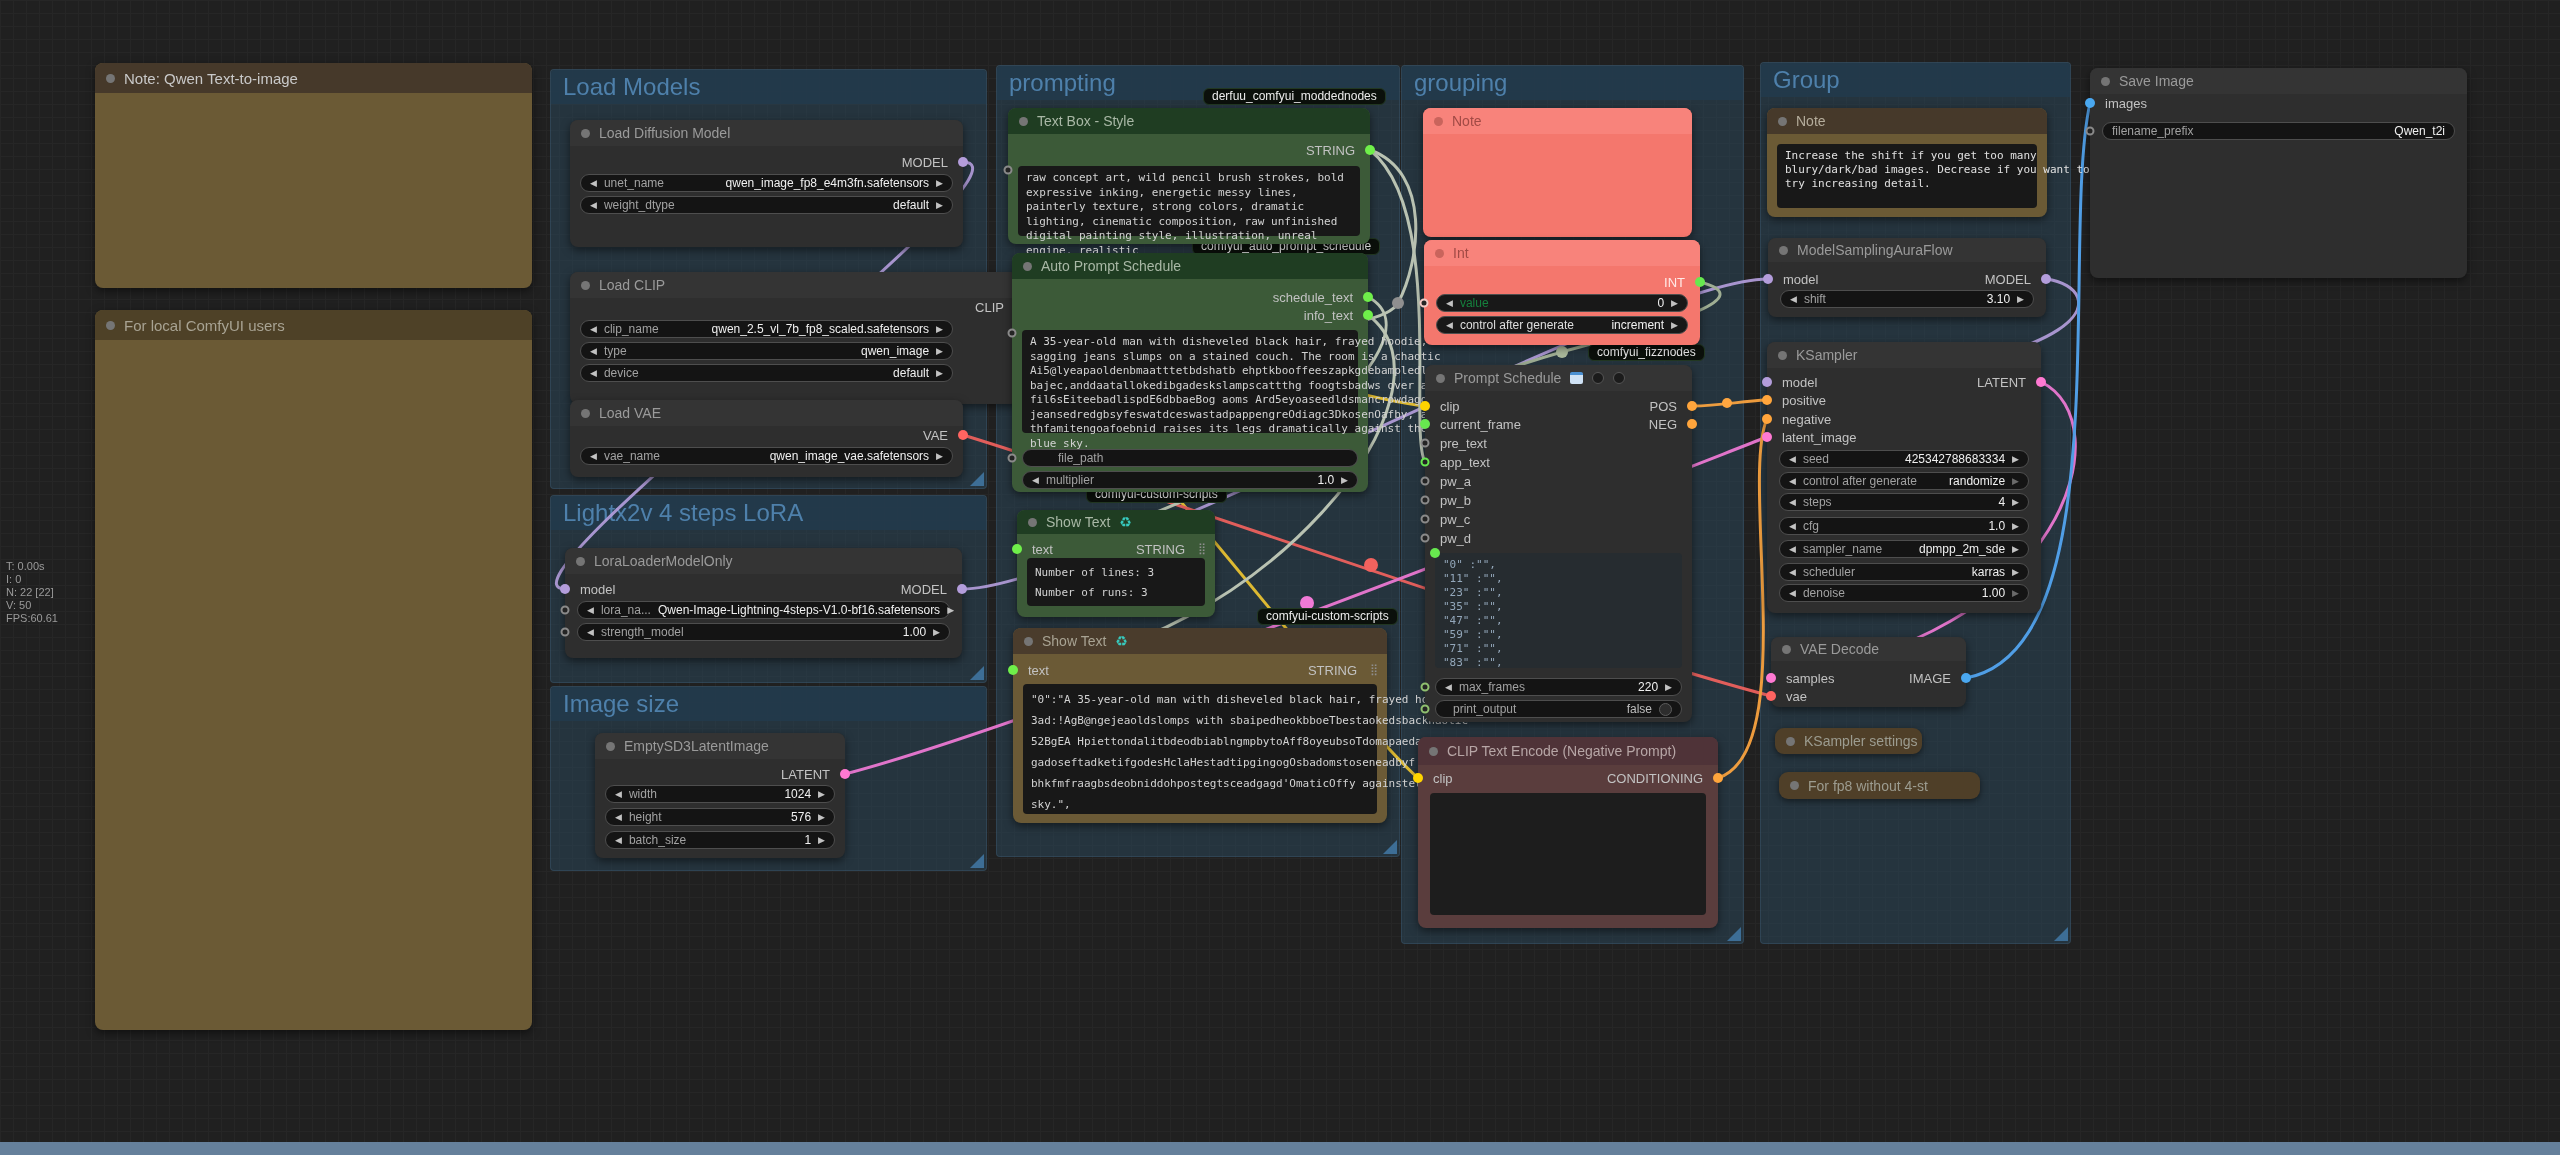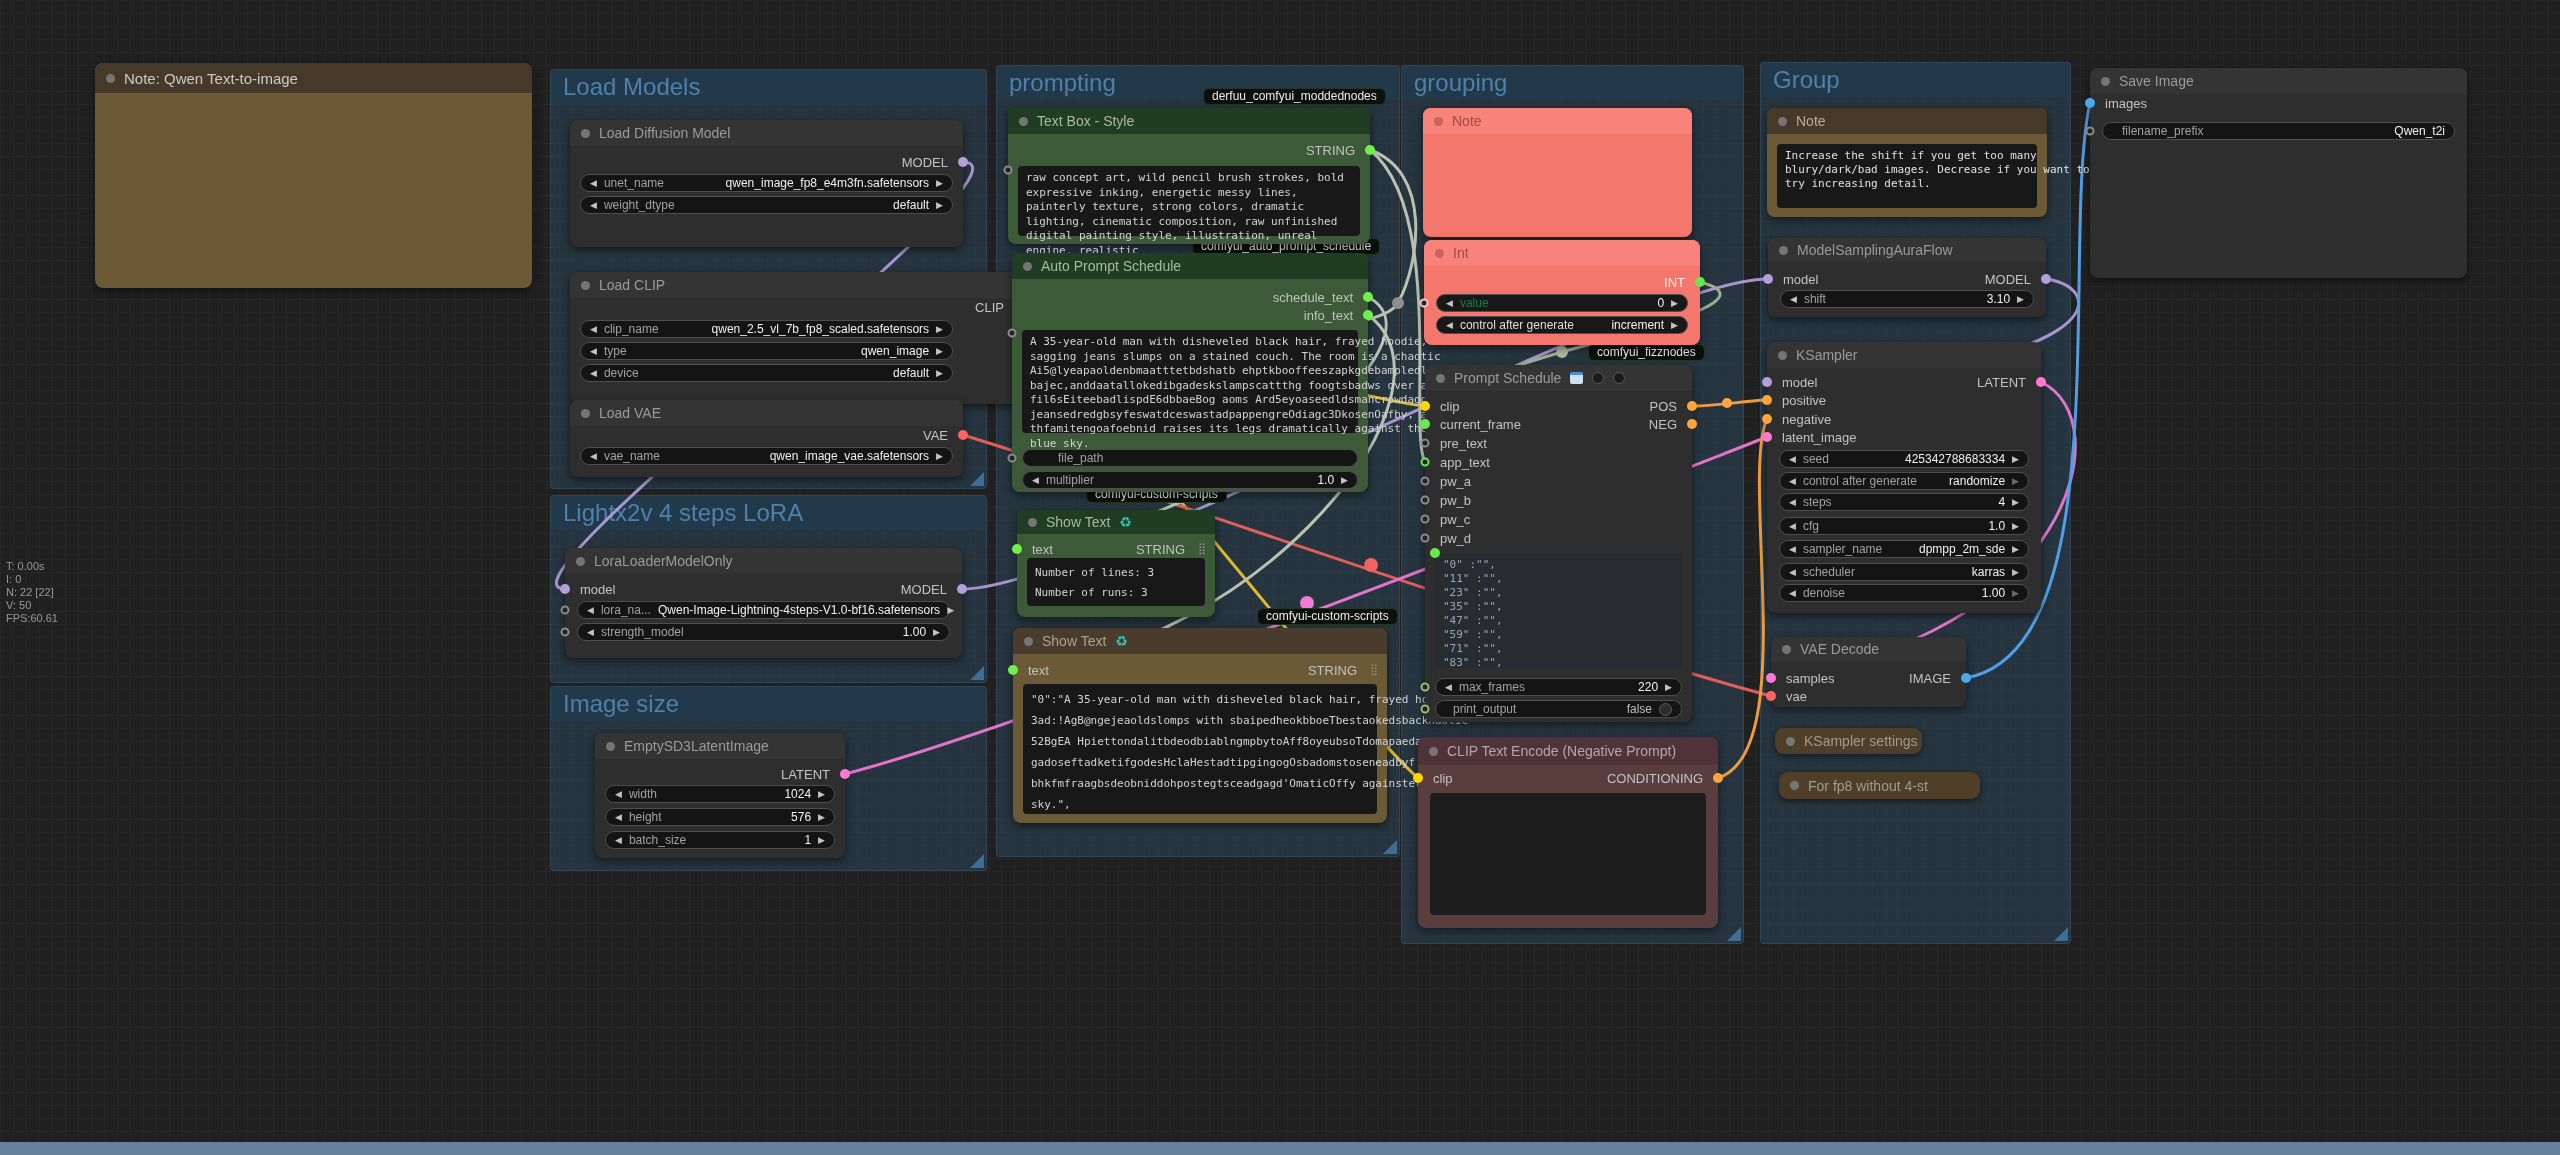--- a/index.html
+++ b/index.html
@@ -129,20 +129,26 @@
   <div class="badge" style="left:1086px;top:486px">comfyui-custom-scripts</div>
   <div class="badge" style="left:1257px;top:608px">comfyui-custom-scripts</div>
   <div class="badge" style="left:1588px;top:344px">comfyui_fizznodes</div>
 
   <div class="node" style="left:95px;top:63px;width:437px;height:225px;--head:#46392a;--body:#6b5a35;--title:#c9c9c9">
     <div class="nhead" style="height:30px">
         <span class="tdot"></span>
         <span class="ntitle" style="font-size:15px">Note: Qwen Text-to-image</span>
       </div>
   </div>
+  <div class="node" style="left:95px;top:310px;width:437px;height:720px;--head:#4e4127;--body:#6b5a35;--title:#a8a393">
+    <div class="nhead" style="height:30px">
+        <span class="tdot"></span>
+        <span class="ntitle" style="font-size:15px">For local ComfyUI users</span>
+      </div>
+  </div>
 
   <div class="node" style="left:570px;top:120px;width:393px;height:127px">
     <div class="nhead">
         <span class="tdot"></span>
         <span class="ntitle">Load Diffusion Model</span>
       </div>
     <div class="slotrow" style="top:33px">
         <span class="sout">MODEL</span>
         <span class="dot r" style="background:#b39ddb"></span>
       </div>
@@ -594,21 +600,21 @@
     <div class="nhead">
         <span class="tdot"></span>
         <span class="ntitle">Save Image</span>
       </div>
     <div class="slotrow" style="top:26px">
         <span class="dot l" style="background:#4aa8f0"></span>
         <span class="sin">images</span>
       </div>
     <span class="edot" style="left:0;top:63px"></span>
     <div class="widget" style="left:12px;top:54px;width:353px">
-      <span class="wlabel" style="margin-left:10px">filename_prefix</span>
+      <span class="wlabel" style="">filename_prefix</span>
       <span class="wvalue">Qwen_t2i</span>
     </div>
   </div>
 
   <div id="stats">
     <div>T: 0.00s</div>
     <div>I: 0</div>
     <div>N: 22 [22]</div>
     <div>V: 50</div>
     <div>FPS:60.61</div>

